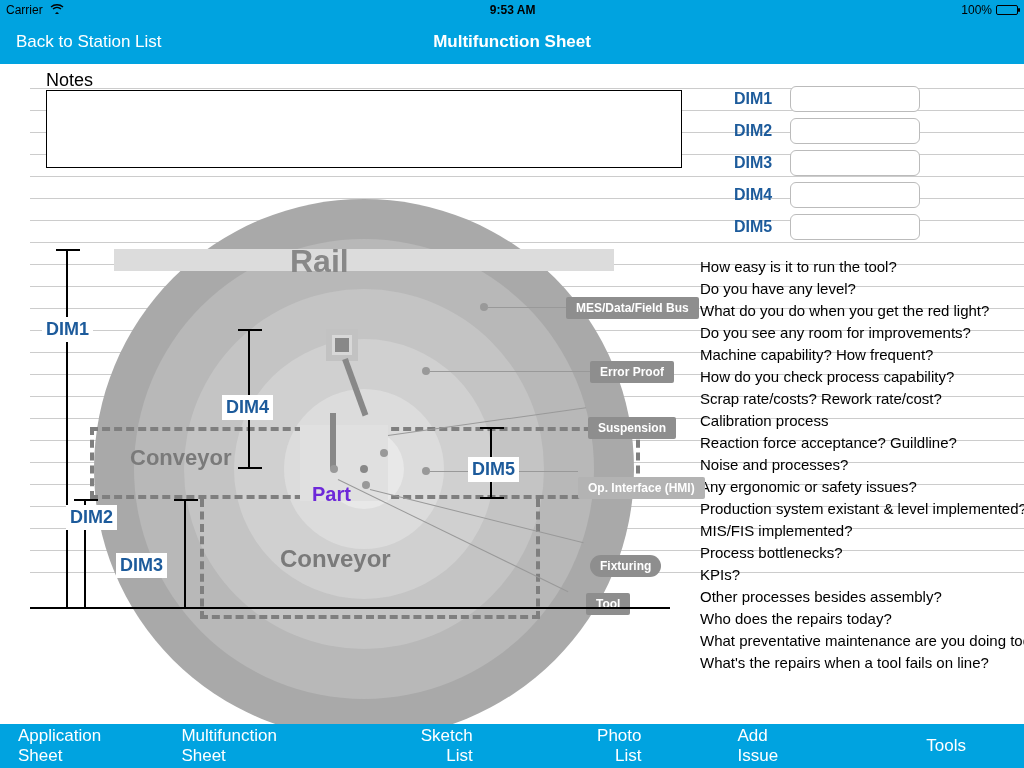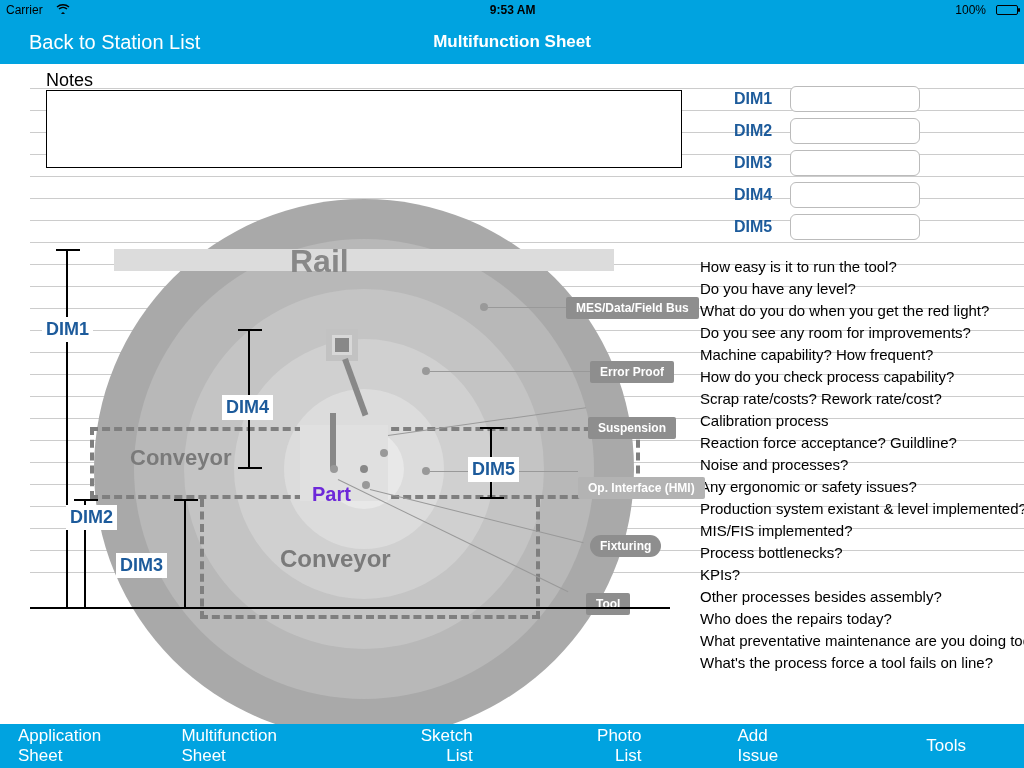--- a/index.html
+++ b/index.html
@@ -1,28 +1,28 @@
 <!DOCTYPE html>
 <html><head>
 <meta charset="utf-8">
 <style>
   * { box-sizing: border-box; margin: 0; padding: 0; }
   html, body { width: 1024px; height: 768px; font-family: -apple-system, "Helvetica Neue", Arial, sans-serif; background:#fff; overflow:hidden; }
   
   .statusbar { height:20px; background:#00a3e0; color:#000; font-size:12px; display:flex; align-items:center; justify-content:space-between; padding:0 6px; }
-  .statusbar .left, .statusbar .right { display:flex; align-items:center; gap:10px; }
+  .statusbar .left, .statusbar .right { display:flex; align-items:center; gap:4px; }
   .wifi::before { content:"\25FC"; font-size:0; }
   .wifi svg { width:14px; height:10px; }
   .battery { display:flex; align-items:center; gap:4px; }
   .battery-body { width:22px; height:10px; border:1px solid #000; border-radius:2px; position:relative; }
   .battery-body::after { content:""; position:absolute; right:-3px; top:2px; width:2px; height:4px; background:#000; border-radius:1px; }
   .battery-fill { width:100%; height:100%; background:#000; }
   
   .navbar { height:44px; background:#00a3e0; color:#fff; display:flex; align-items:center; justify-content:center; position:relative; }
-  .navbar .back { position:absolute; left:16px; font-size:20px; font-weight:400; cursor:pointer;margin-left:13px; }
+  .navbar .back { position:absolute; left:16px; font-size:17px; font-weight:400; cursor:pointer; }
   .navbar .title { font-size:17px; font-weight:600; }
   
   .content { position:relative; height:660px; background:#fff; overflow:hidden; }
   .ruled-lines { position:absolute; left:0; top:0; width:1024px; height:660px; }
   .ruled-lines div { position:absolute; left:30px; right:0; height:1px; background:#ccc; }
   .notes-label { position:absolute; left:46px; top:6px; font-size:18px; color:#000; }
   .notes-box { position:absolute; left:46px; top:26px; width:636px; height:78px; border:1px solid #000; background:#fff; resize:none; font-size:14px; padding:4px; }
   
   .dim-row { position:absolute; display:flex; align-items:center; gap:8px; }
   .dim-row label { color:#1d5b9b; font-weight:700; font-size:16px; width:48px; }
@@ -153,21 +153,21 @@
     <div>Reaction force acceptance? Guildline?</div>
     <div>Noise and processes?</div>
     <div>Any ergonomic or safety issues?</div>
     <div>Production system existant &amp; level implemented?</div>
     <div>MIS/FIS implemented?</div>
     <div>Process bottlenecks?</div>
     <div>KPIs?</div>
     <div>Other processes besides assembly?</div>
     <div>Who does the repairs today?</div>
     <div>What preventative maintenance are you doing today?</div>
-    <div>What's the process force a tool fails on line?</div>
+    <div>What's the repairs when a tool fails on line?</div>
   </div>
 
   <div class="diagram">
     <div class="circle c1"></div>
     <div class="circle c2"></div>
     <div class="circle c3"></div>
     <div class="circle c4"></div>
     <div class="circle c5"></div>
     <div class="circle c6"></div>
 
@@ -200,21 +200,21 @@
     <div class="callout-dot" style="left:350px; top:250px;"></div>
     <div class="callout-line" style="left:358px; top:236px; width:200px; transform:rotate(-8deg); transform-origin:left;"></div>
     <div class="graybtn" style="left:558px; top:218px;">Suspension</div>
 
     <div class="callout-dot" style="left:392px; top:268px;"></div>
     <div class="callout-line" style="left:400px; top:272px; width:148px;"></div>
     <div class="graybtn light" style="left:548px; top:278px;">Op. Interface (HMI)</div>
 
     <div class="callout-dot" style="left:332px; top:282px;"></div>
     <div class="callout-line" style="left:340px; top:290px; width:220px; transform:rotate(14deg); transform-origin:left;"></div>
-    <div class="graybtn" style="left:560px; top:336px;border-radius:11px;">Fixturing</div>
+    <div class="graybtn" style="left:560px; top:356px;border-radius:11px;">Fixturing</div>
 
     <div class="callout-dot" style="left:300px; top:266px;"></div>
     <div class="callout-line" style="left:308px; top:280px; width:256px; transform:rotate(26deg); transform-origin:left;"></div>
     <div class="graybtn" style="left:556px; top:394px;">Tool</div>
 
     <div class="dim-line-v" style="left:36px; top:50px; height:360px;"></div>
     <div class="dim-tick" style="left:26px; top:50px; width:24px;"></div>
     <div class="dim-tick" style="left:26px; top:408px; width:24px;"></div>
     <div class="dim-tag" style="left:12px; top:118px;">DIM1</div>
 

